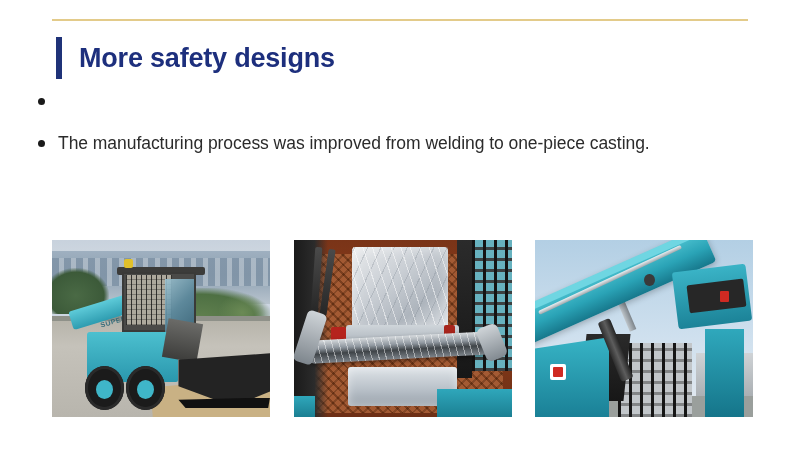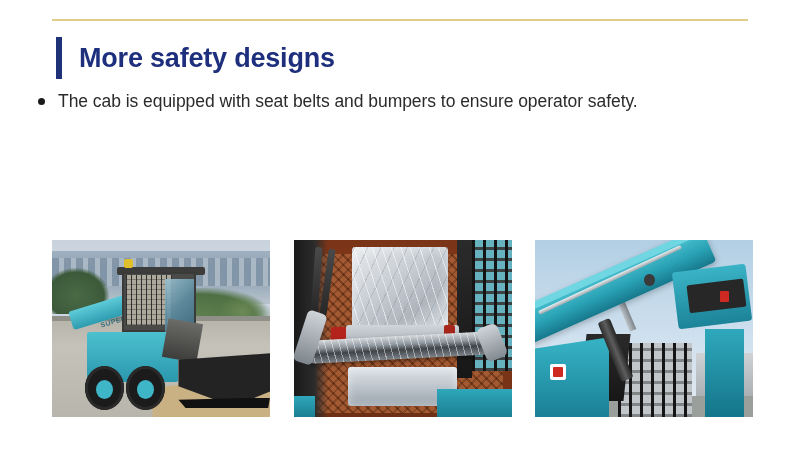--- a/index.html
+++ b/index.html
@@ -430,24 +430,27 @@
 
   <div class="title-row">
     <div class="title-bar"></div>
     <div class="title-text">More safety designs</div>
   </div>
 
   <div class="bullets">
 
     <div class="bullet-item">
       <span class="bullet-dot"></span>
-      <span class="bullet-text">The cab is equipped with seat belts and bumpers to ensure operator safety.</span>
     </div>
 
 
+    <div class="bullet-item">
+      <span class="bullet-dot"></span>
+      <span class="bullet-text">The manufacturing process was improved from welding to one-piece casting.</span>
+    </div>
 
   </div>
 
   <div class="photo-row">
 
     <div class="photo" title="Cyan skid steer loader with black bucket parked on a concrete yard in front of a building and green bushes">
       <div class="p1-sky"></div>
       <div class="p1-building"></div>
       <div class="p1-bldg-windows"></div>
       <div class="p1-tree-l"></div>

